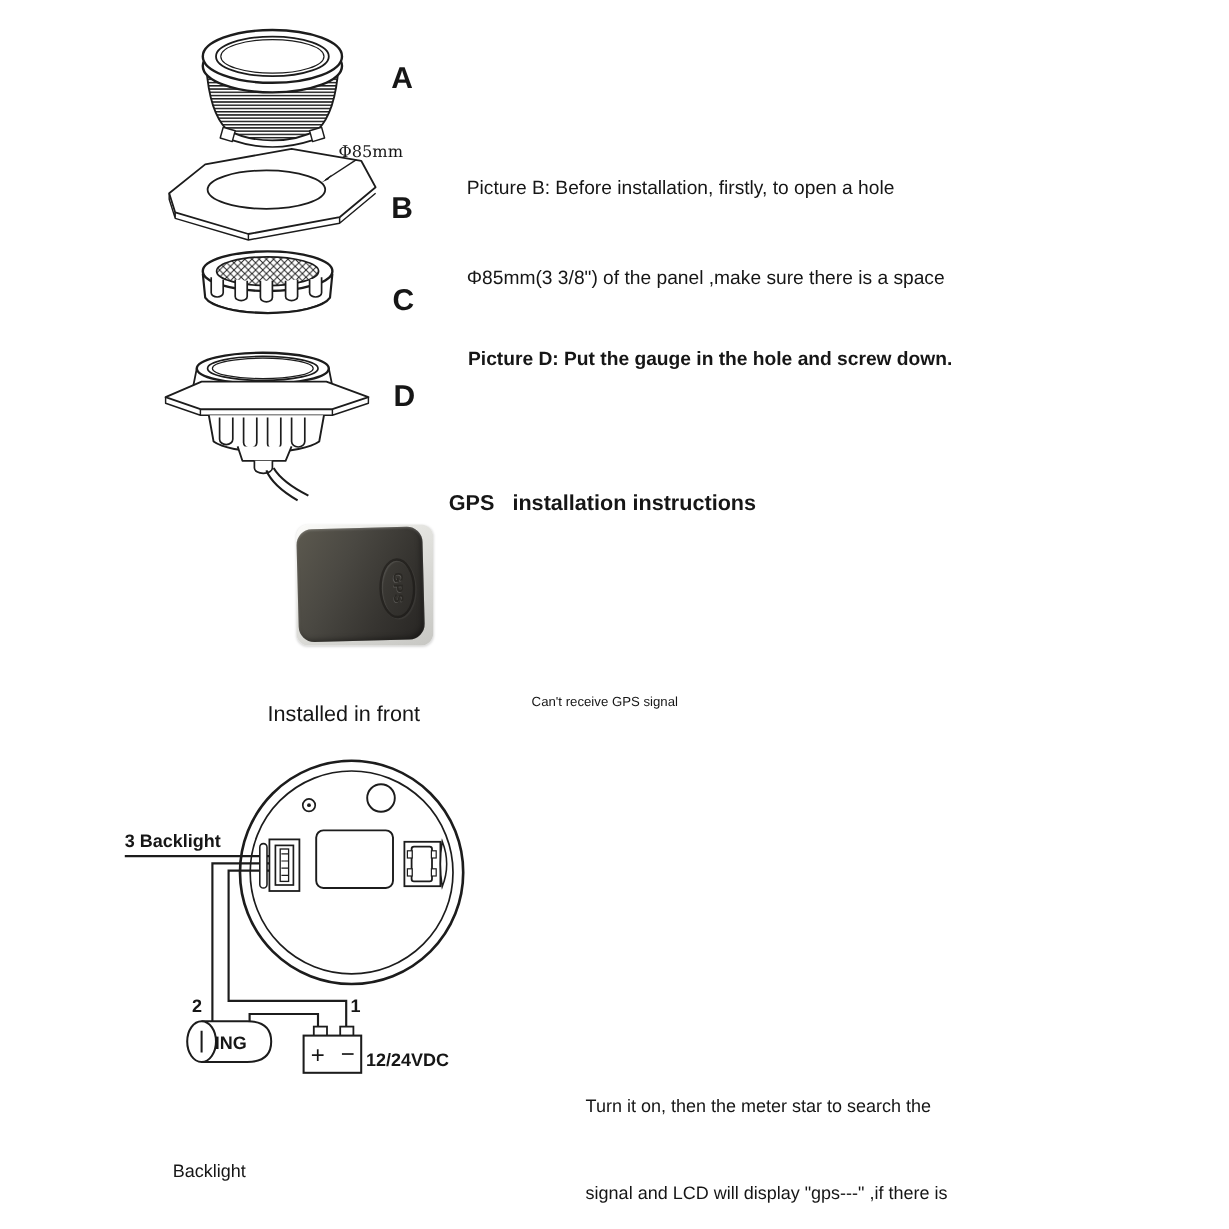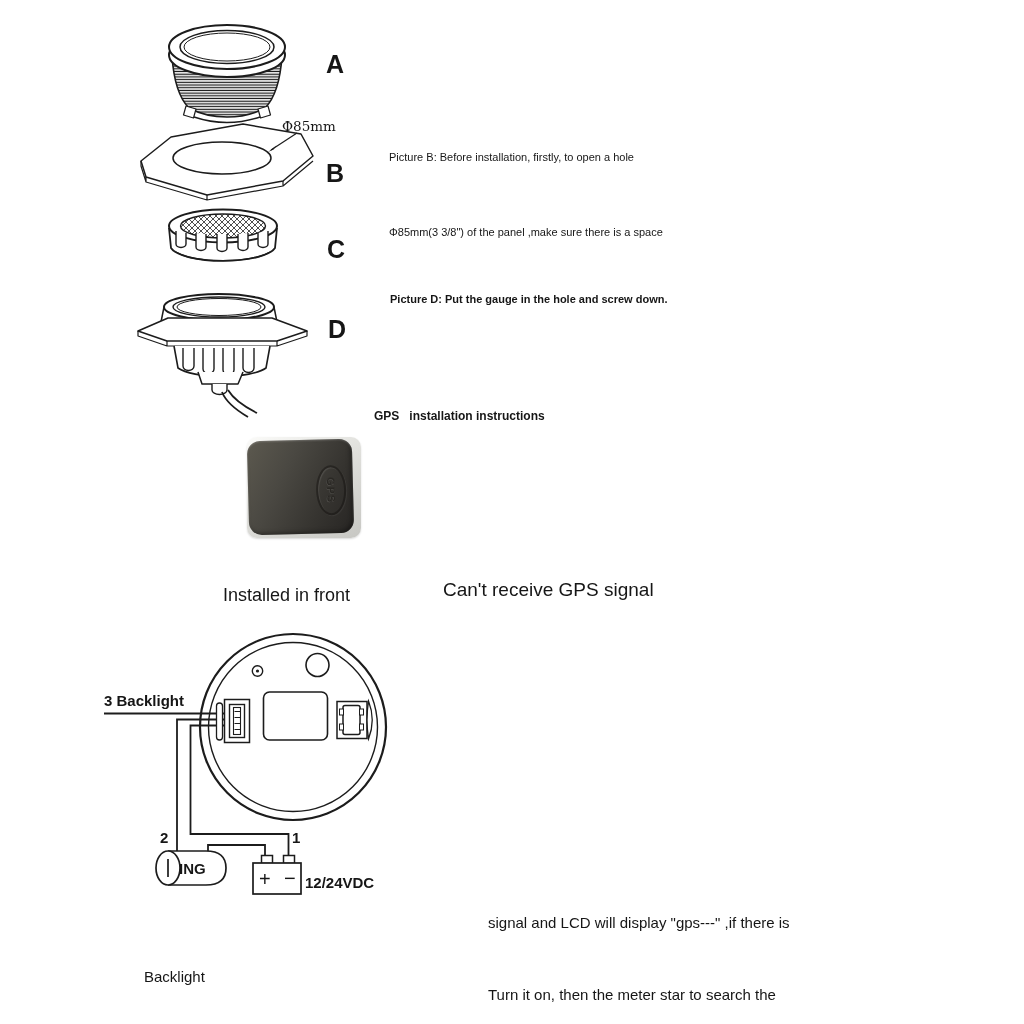--- a/index.html
+++ b/index.html
@@ -8,22 +8,22 @@
     font-family:"Liberation Sans",sans-serif;color:#161616;
   }
   .art{position:absolute;left:0;top:0;width:1024px;height:1024px;}
   .svgtext{font-family:"Liberation Sans",sans-serif;fill:#161616;}
   .svgtext.serif{font-family:"DejaVu Serif",serif;}
   .partlabel{font-size:25px;font-weight:700;}
   .wirelabel{font-size:15px;font-weight:700;}
   .wirenum{font-size:15px;font-weight:600;}
   .battsym{font-size:20px;font-weight:400;}
   .txt{position:absolute;white-space:pre;}
-  .pic-note{font-size:11px;line-height:25px;}
-  .heading{font-size:12px;font-weight:700;}
+  .pic-note{font-size:16px;line-height:25px;}
+  .heading{font-size:18px;font-weight:700;}
   .caption{font-size:18px;}
   .conn{font-size:15px;line-height:23.4px;}
   .power{font-size:15px;line-height:23.7px;}
 
   
   .photo{position:absolute;border-radius:10px;}
   .photo-front{
     left:247px;top:437px;width:114px;height:101px;
     background:linear-gradient(150deg,#fbfbf9 0%,#e3e3df 40%,#c7c7c3 100%);
     box-shadow:0 1px 2px rgba(0,0,0,.15);
@@ -204,29 +204,29 @@
         <span>GPS</span>
       </div>
     </div>
   </div>
 
   <div class="photo photo-back">
     <div class="module"></div>
   </div>
 
   <div class="txt caption" style="left:223px;top:585px;">Installed in front</div>
-  <div class="txt caption" style="left:443px;top:579px;font-size:19px;text-align:right;">Can't receive GPS signal</div>
+  <div class="txt caption" style="left:443px;top:579px;font-size:11px;text-align:right;">Can't receive GPS signal</div>
 
   <div class="txt conn" style="left:144px;top:918px;">
     <div>Backlight</div>
     
     
     
   </div>
 
   <div class="txt power" style="left:488px;top:864px;">
+    <div>Turn it on, then the meter star to search the</div>
     <div>signal and LCD will display "gps---" ,if there is</div>
-    <div>Turn it on, then the meter star to search the</div>
     
     
   </div>
 
 </div>
 
 </body></html>

